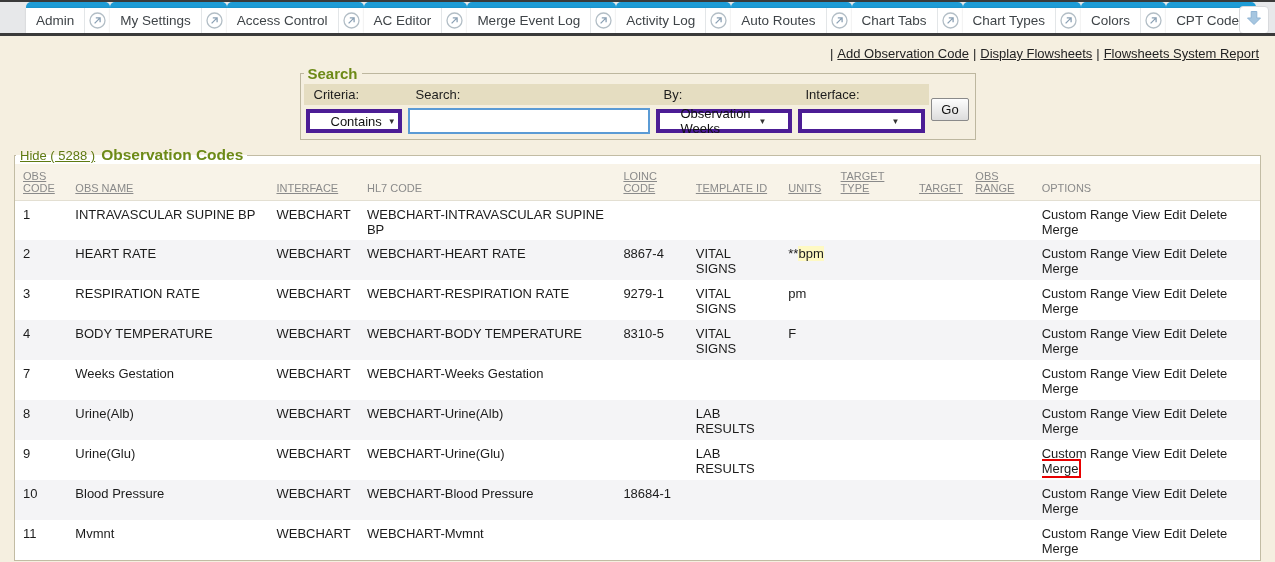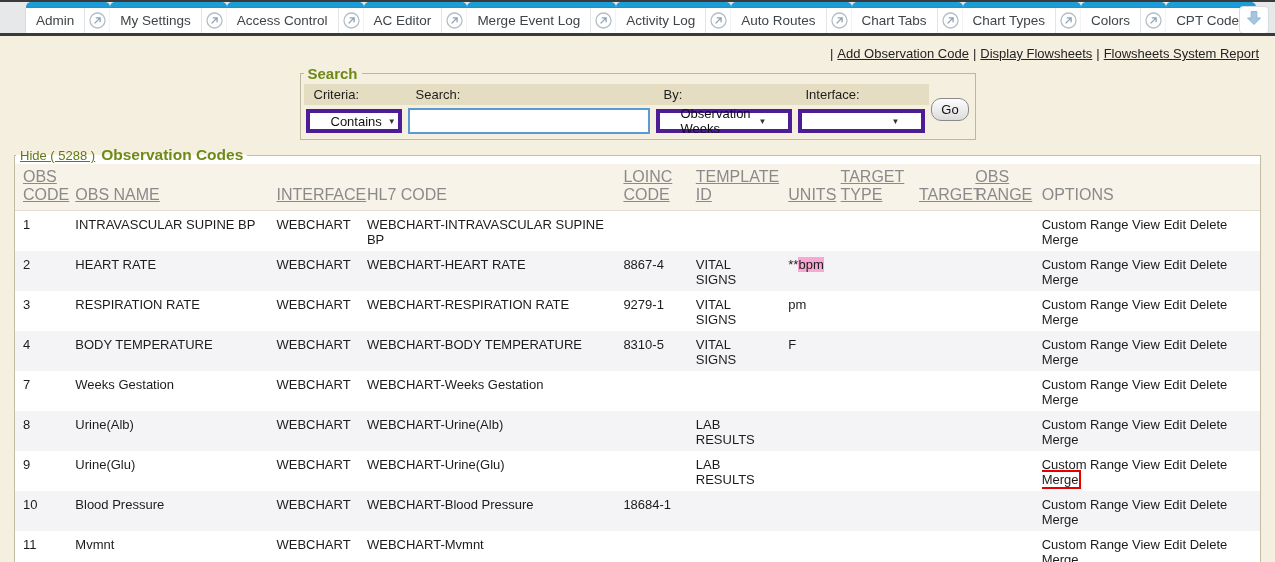--- a/index.html
+++ b/index.html
@@ -38,41 +38,41 @@
          padding:3px 10px; height:21px; }
   .ctl { padding:3px 4px 1px 2px; height:30px; }
   .fakesel { background:#fff; border:4px solid #4c1d95; height:24px; display:flex;
              align-items:center; justify-content:space-between; font-size:13px;
              color:#111; padding:0 21px; cursor:pointer; }
   .fakesel .arrow { font-size:8px; color:#333; margin-left:6px; }
   .search-input { width:100%; height:26px; border:2px solid #5b9bd5; font-size:13px;
                   padding:0 4px; background:#fff; outline:none; }
   .go-cell { text-align:center; vertical-align:middle; background:#f5efe0; }
   .go-btn { font-size:13px; padding:3px 9px; color:#111; cursor:pointer;
-            border:1px solid #8a8a8a; border-radius:10px;
+            border:1px solid #8a8a8a; border-radius:2px;
             background:linear-gradient(#fdfdfd,#dcdcdc); }
 
   
   .obs-fs { margin:6px 14px 0 14px; padding:0; background:#fff; border-color:#c2bca4; }
   .obs-fs legend { margin-left:1px; background:transparent; }
   .hide-link { color:#5f7a12; font-size:13px; font-weight:normal; text-decoration:underline;
                cursor:pointer; margin-right:6px; }
   .obs-heading { color:#6d8a17; font-size:15.5px; font-weight:bold; }
 
   .obs-tbl { width:100%; border-collapse:collapse; table-layout:fixed; }
-  .obs-tbl th { background:#f8f3e8; color:#8a8a8a; font-size:16px; font-weight:normal;
+  .obs-tbl th { background:#f8f3e8; color:#8a8a8a; font-size:11px; font-weight:normal;
                 text-align:left; vertical-align:bottom; padding:4px 8px 6px 0;
                 height:36px; border-bottom:1px solid #e3dfd2; }
   .obs-tbl th a { color:#8a8a8a; text-decoration:underline; cursor:pointer; }
   .obs-tbl td { font-size:13px; color:#1c1c1c; vertical-align:top;
                 padding:6px 8px 0 0; height:40px; overflow:hidden; }
   .obs-tbl th:first-child, .obs-tbl td:first-child { padding-left:8px; }
   .obs-tbl tbody tr:nth-child(even) { background:#f4f4f6; }
   .tplspan { display:inline-block; max-width:58px; }
-  .hl { background:#f9a8d4; }
+  .hl { background:#fef9c3; }
   .opt-link { cursor:pointer; color:#1c1c1c; }
   .red-box { outline:2px solid #e80000; outline-offset:0px; }
 </style>
 </head>
 <body>
 
 <div class="tabbar">
   <div id="tabs" style="display:flex; align-items:flex-end; height:100%;">
       <div class="tab">
         <div class="tab-cap"></div>

